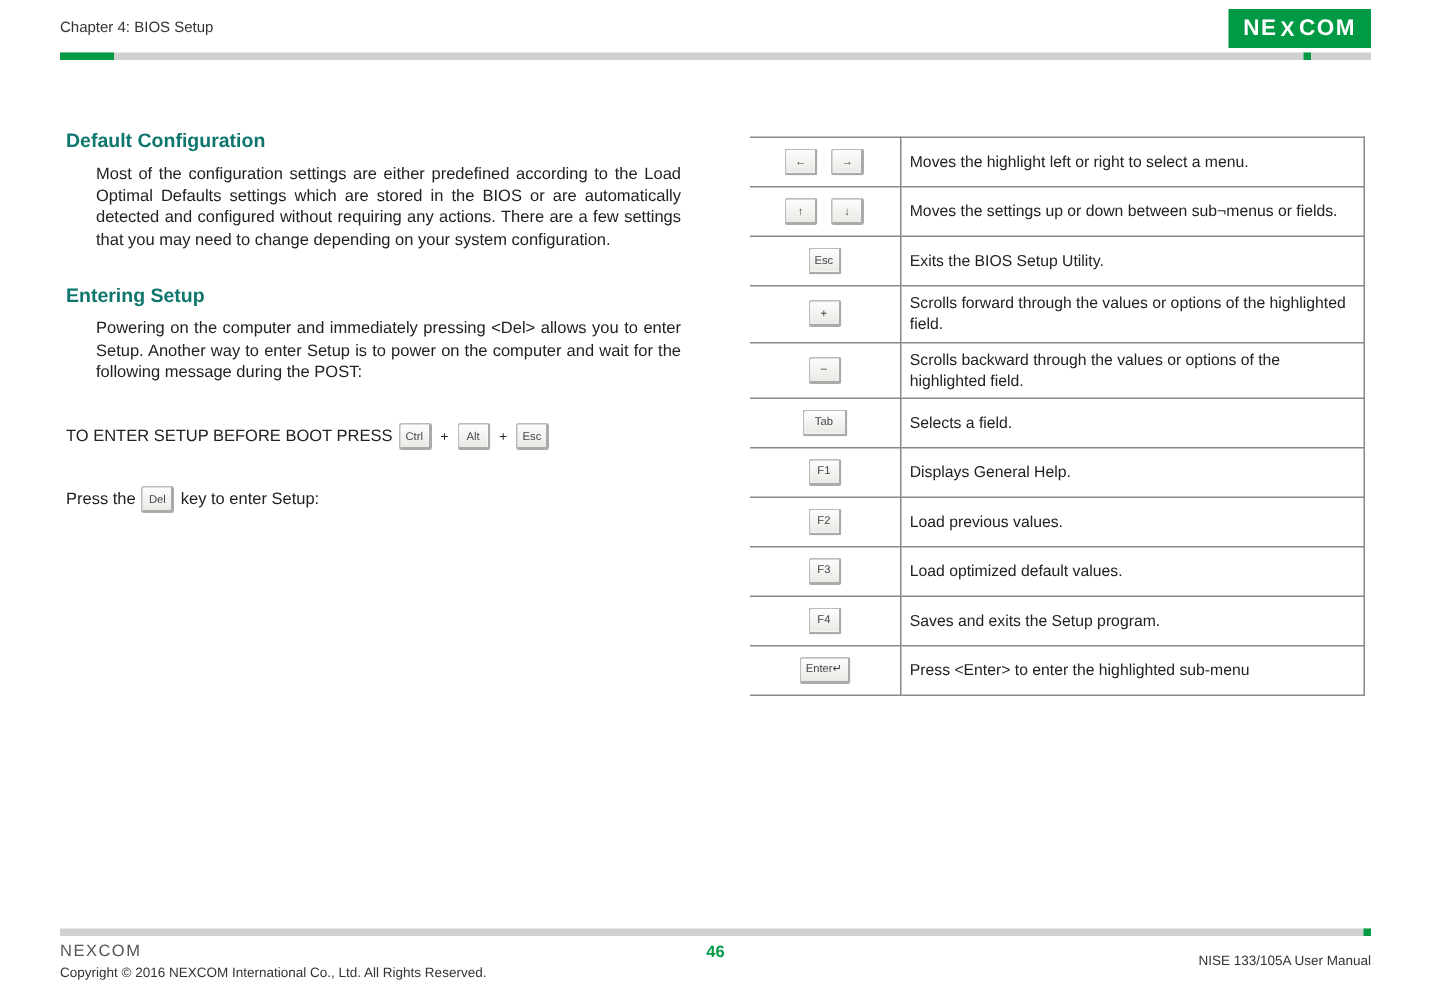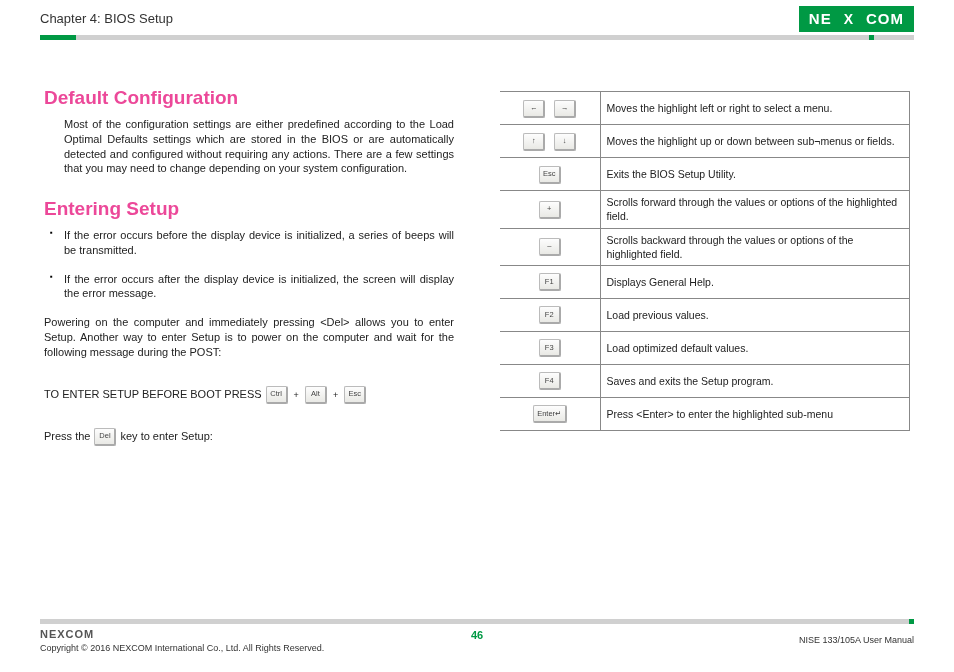--- a/index.html
+++ b/index.html
@@ -15,33 +15,33 @@
   }
 
   
   .header {
     display: flex;
     justify-content: space-between;
     align-items: center;
     padding: 6px 40px 0 40px;
   }
   .chapter {
-    font-size: 13px;
+    font-size: 10px;
     color: #333;
   }
   .logo {
     background: #009944;
     color: #fff;
     padding: 3px 10px;
     font-size: 15px;
     font-weight: 700;
     letter-spacing: 1px;
     display: flex;
     align-items: center;
-    gap: 12px;
+    gap: 2px;
   }
   .logo .x {
     color: #fff;
     font-weight: 900;
     font-size: 14px;
   }
   .header-rule {
     height: 5px;
     background: #d0d0d0;
     margin: 3px 40px 0 40px;
@@ -66,23 +66,23 @@
   .content {
     display: flex;
     padding: 45px 44px 0 44px;
     gap: 46px;
   }
   .col {
     flex: 1;
     min-width: 0;
   }
   h2 {
-    font-size: 19px;
+    font-size: 13px;
     font-weight: 700;
-    color: #ec4899;
+    color: #0f766e;
     margin-bottom: 6px;
   }
   .col p {
     text-align: justify;
     margin-bottom: 10px;
     font-size: 11px;
   }
   .col h2 + p { margin-bottom: 18px; margin-left: 20px; }
   .section-gap { margin-top: 20px; }
   .bullets { list-style: none; padding: 0; margin: 6px 0 10px 6px;}
@@ -184,21 +184,21 @@
     background: #009944;
   }
   .footer-row {
     display: flex;
     justify-content: space-between;
     align-items: center;
     font-size: 9px;
     color: #333;
   }
   .flogo {
-    font-weight: 700;
+    font-weight: 400;
     letter-spacing: 1px;
     font-size: 11px;
     color: #555;
   }
   .page-no {
     font-weight: 700;
     font-size: 11px;
     color: #009944;
     position: absolute;
     left: 50%;
@@ -220,24 +220,20 @@
 <div class="header-rule"></div>
 
 <div class="content">
 
   <div class="col">
     <h2>Default Configuration</h2>
     <p>Most of the configuration settings are either predefined according to the Load Optimal Defaults settings which are stored in the BIOS or are automatically detected and configured without requiring any actions. There are a few settings that you may need to change depending on your system configuration.</p>
 
     <h2 class="section-gap">Entering Setup</h2>
 
-    <ul class="bullets">
-      <li>If the error occurs before the display device is initialized, a series of beeps will be transmitted.</li>
-      <li>If the error occurs after the display device is initialized, the screen will display the error message.</li>
-    </ul>
 
     <p>Powering on the computer and immediately pressing &lt;Del&gt; allows you to enter Setup. Another way to enter Setup is to power on the computer and wait for the following message during the POST:</p>
 
     <div class="setup-line">
       <span class="label">TO ENTER SETUP BEFORE BOOT PRESS</span>
       <span class="key">Ctrl</span>
       <span class="plus">+</span>
       <span class="key">Alt</span>
       <span class="plus">+</span>
       <span class="key">Esc</span>
@@ -258,33 +254,37 @@
           <span class="key">←</span>
           <span class="key">→</span>
         </td>
         <td>Moves the highlight left or right to select a menu.</td>
       </tr>
       <tr>
         <td class="kcol">
           <span class="key">↑</span>
           <span class="key">↓</span>
         </td>
-        <td>Moves the highlight up or down between sub¬menus or fields.</td>
+        <td>Moves the settings up or down between sub¬menus or fields.</td>
       </tr>
       <tr>
         <td class="kcol"><span class="key">Esc</span></td>
         <td>Exits the BIOS Setup Utility.</td>
       </tr>
       <tr>
         <td class="kcol"><span class="key">+</span></td>
         <td>Scrolls forward through the values or options of the highlighted field.</td>
       </tr>
       <tr>
         <td class="kcol"><span class="key">–</span></td>
         <td>Scrolls backward through the values or options of the highlighted field.</td>
+      </tr>
+      <tr>
+        <td class="kcol"><span class="key wide">Tab</span></td>
+        <td>Selects a field.</td>
       </tr>
       <tr>
         <td class="kcol"><span class="key">F1</span></td>
         <td>Displays General Help.</td>
       </tr>
       <tr>
         <td class="kcol"><span class="key">F2</span></td>
         <td>Load previous values.</td>
       </tr>
       <tr>

